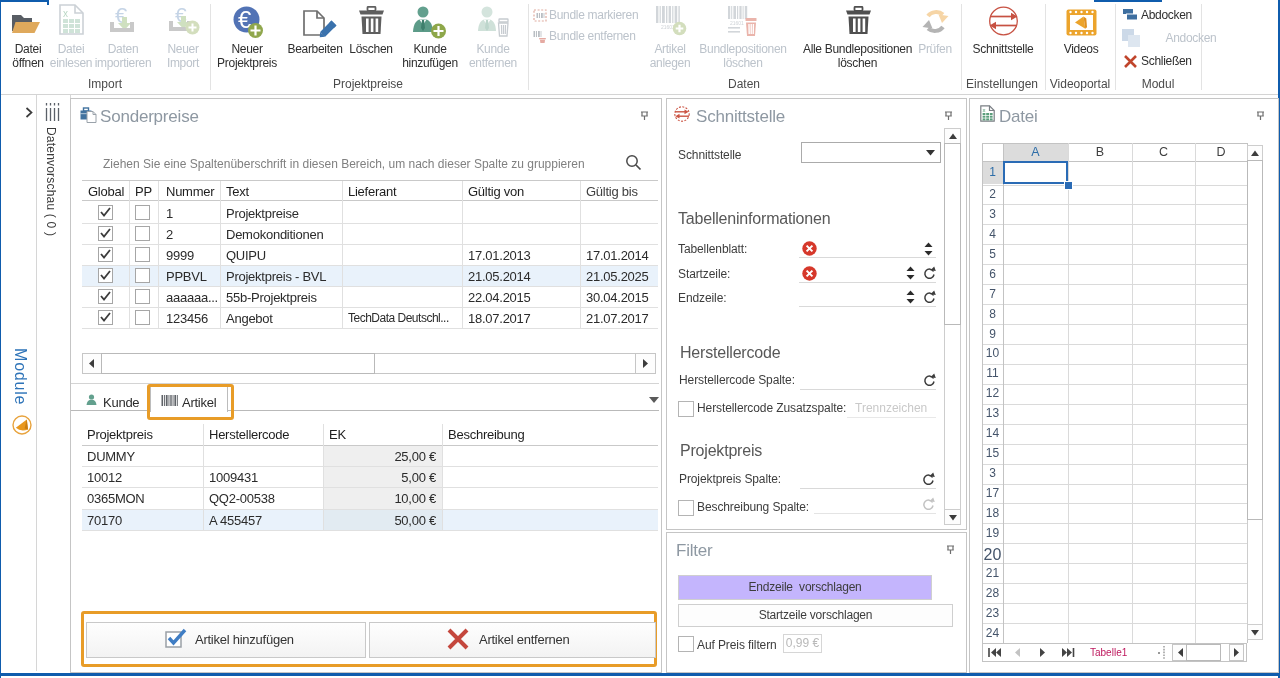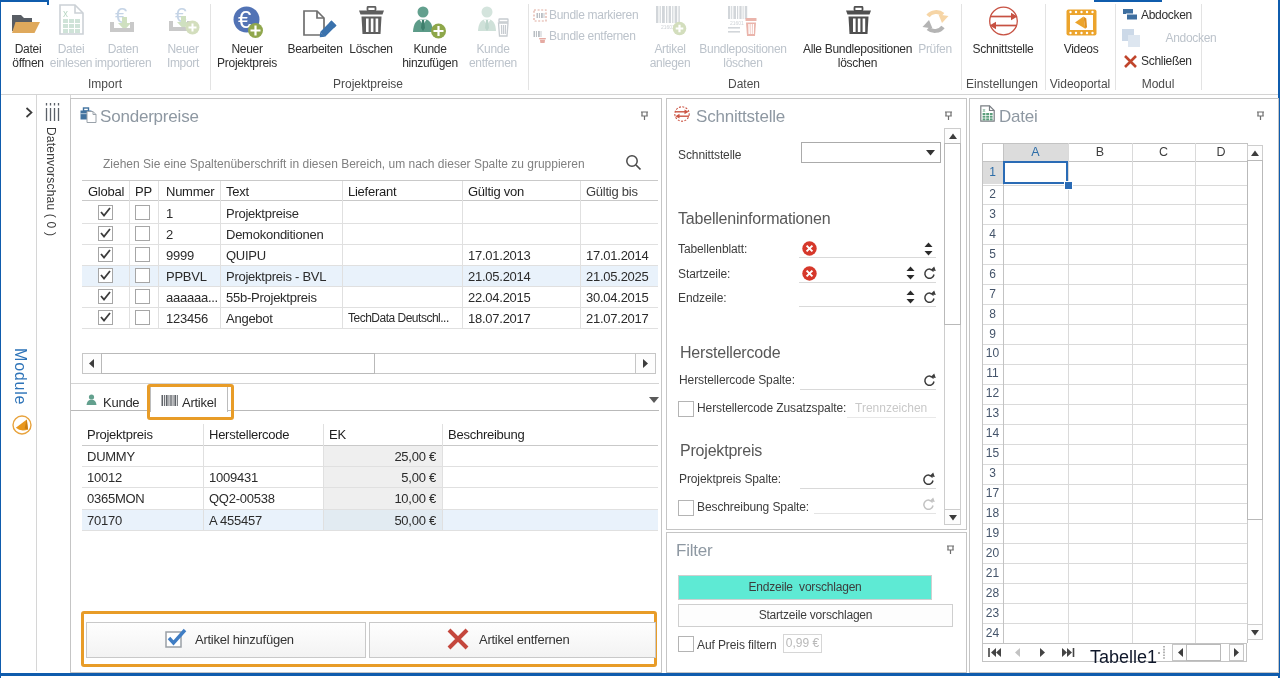--- a/index.html
+++ b/index.html
@@ -634,21 +634,21 @@
     </svg>
   </div>
 
 <div class="a" style="left:666px;top:532px;width:299px;height:139px;border:1px solid #c5c5c5;background:#fff"></div>
 <div class="ph" style="left:676px;top:541px">Filter</div>
 <div class="a" style="left:946px;top:545px">
     <svg width="9" height="10" viewBox="0 0 9 10">
   <path d="M1 1 H8 M2 1 V5 M7 1 V5 M1.2 5 H7.8 M4.5 5 V9" stroke="#6e6e6e" stroke-width="1.2" fill="none"></path>
     </svg>
   </div>
-<div class="a" style="left:678px;top:575px;width:254px;height:25px;border:1px solid #cfcfcf;background:#5eead4;box-sizing:border-box;text-align:center;font-size:12px;letter-spacing:-0.2px;color:#3d3d3d;line-height:23px">Endzeile&nbsp; vorschlagen</div>
+<div class="a" style="left:678px;top:575px;width:254px;height:25px;border:1px solid #cfcfcf;background:#c4b5fd;box-sizing:border-box;text-align:center;font-size:12px;letter-spacing:-0.2px;color:#3d3d3d;line-height:23px">Endzeile&nbsp; vorschlagen</div>
 <div class="a" style="left:678px;top:604px;width:275px;height:23px;border:1px solid #cfcfcf;background:#fdfdfd;box-sizing:border-box;text-align:center;font-size:12px;letter-spacing:-0.2px;color:#3d3d3d;line-height:21px">Startzeile vorschlagen</div>
 <div class="cbx" style="left:678px;top:636px;width:14px;height:14px;border-color:#b4b4b4"></div>
 <div class="lbl" style="left:697px;top:638px">Auf Preis filtern</div>
 <div class="a" style="left:783px;top:634px;width:39px;height:19px;border:1px solid #d6d6d6;box-sizing:border-box;font-size:12px;color:#b9b9b9;text-align:center;line-height:17px">0,99 €</div>
 
 <div class="a" style="left:969px;top:98px;width:308px;height:573px;border:1px solid #c5c5c5;background:#fff"></div>
 
 <div class="a" style="left:1003px;top:143px;width:65px;height:18.400000000000006px;background:#dcdcdc"></div>
 <div class="a" style="left:982px;top:161.4px;width:21px;height:23.1px;background:#dcdcdc"></div>
 <div class="gline" style="left:982px;top:143px;width:264.5999999999999px;height:1px;background:#c3c3c3"></div>
@@ -699,21 +699,21 @@
 <div class="a" style="left:982px;top:346.4px;width:21px;text-align:center;font-size:12px;color:#44546a">10</div>
 <div class="a" style="left:982px;top:366.4px;width:21px;text-align:center;font-size:12px;color:#44546a">11</div>
 <div class="a" style="left:982px;top:386.3px;width:21px;text-align:center;font-size:12px;color:#44546a">12</div>
 <div class="a" style="left:982px;top:406.2px;width:21px;text-align:center;font-size:12px;color:#44546a">13</div>
 <div class="a" style="left:982px;top:426.2px;width:21px;text-align:center;font-size:12px;color:#44546a">14</div>
 <div class="a" style="left:982px;top:446.1px;width:21px;text-align:center;font-size:12px;color:#44546a">15</div>
 <div class="a" style="left:982px;top:466.0px;width:21px;text-align:center;font-size:12px;color:#44546a">3</div>
 <div class="a" style="left:982px;top:486.0px;width:21px;text-align:center;font-size:12px;color:#44546a">17</div>
 <div class="a" style="left:982px;top:505.9px;width:21px;text-align:center;font-size:12px;color:#44546a">18</div>
 <div class="a" style="left:982px;top:525.8px;width:21px;text-align:center;font-size:12px;color:#44546a">19</div>
-<div class="a" style="left:982px;top:545.7px;width:21px;text-align:center;font-size:12px;color:#44546a">20</div>
+<div class="a" style="left:982px;top:545.7px;width:21px;text-align:center;font-size:16px;color:#44546a">20</div>
 <div class="a" style="left:982px;top:565.7px;width:21px;text-align:center;font-size:12px;color:#44546a">21</div>
 <div class="a" style="left:982px;top:585.6px;width:21px;text-align:center;font-size:12px;color:#44546a">28</div>
 <div class="a" style="left:982px;top:605.5px;width:21px;text-align:center;font-size:12px;color:#44546a">23</div>
 <div class="a" style="left:982px;top:625.5px;width:21px;text-align:center;font-size:12px;color:#44546a">24</div>
 <div class="a" style="left:1003px;top:161.4px;width:65px;height:23.1px;border:2px solid #2a6bb5;box-sizing:border-box"></div>
 <div class="a" style="left:1064px;top:180.5px;width:7px;height:7px;background:#2a6bb5;border:1px solid #fff"></div>
 <div class="a" style="left:980px;top:105px">
     <svg width="15" height="17" viewBox="0 0 15 17">
   <path d="M0.8 0.8 H9.5 L14.2 5.5 V16.2 H0.8 Z" fill="#fff" stroke="#7a7f84" stroke-width="1.2"></path>
   <path d="M9.5 0.8 V5.5 H14.2" fill="none" stroke="#7a7f84" stroke-width="1.2"></path>
@@ -771,21 +771,21 @@
       <path d="M0 0 L5 4.5 L0 9 Z" fill="#444"></path>
     </svg>
   </div>
 <div class="a" style="left:1062px;top:648px">
     <svg width="13" height="9" viewBox="0 0 13 9">
       <path d="M0 0 L5 4.5 L0 9 Z" fill="#444"></path>
       <path d="M5 0 L10 4.5 L5 9 Z" fill="#444"></path>
       <path d="M11.5 0 V9" stroke="#444" stroke-width="1.6"></path>
     </svg>
   </div>
-<div class="a" style="left:1090px;top:647px;font-size:18px;color:#0f172a;white-space:nowrap">Tabelle1</div>
+<div class="a" style="left:1090px;top:647px;font-size:10px;color:#be185d;white-space:nowrap">Tabelle1</div>
 <div class="a" style="left:1157px;top:646px">
     <svg width="10" height="14" viewBox="0 0 10 14">
       <circle cx="2" cy="7" r="1" fill="#777"></circle>
       <g stroke="#777" stroke-width="1.1" stroke-dasharray="1.6,1.2">
         <line x1="7" y1="0" x2="7" y2="14"></line>
       </g>
     </svg>
   </div>
 <div class="a" style="left:1172px;top:644px;width:15px;height:17px;border:1px solid #c6c6c6;background:#fdfdfd;box-sizing:border-box"></div>
 <div class="a" style="left:1177px;top:648px">

